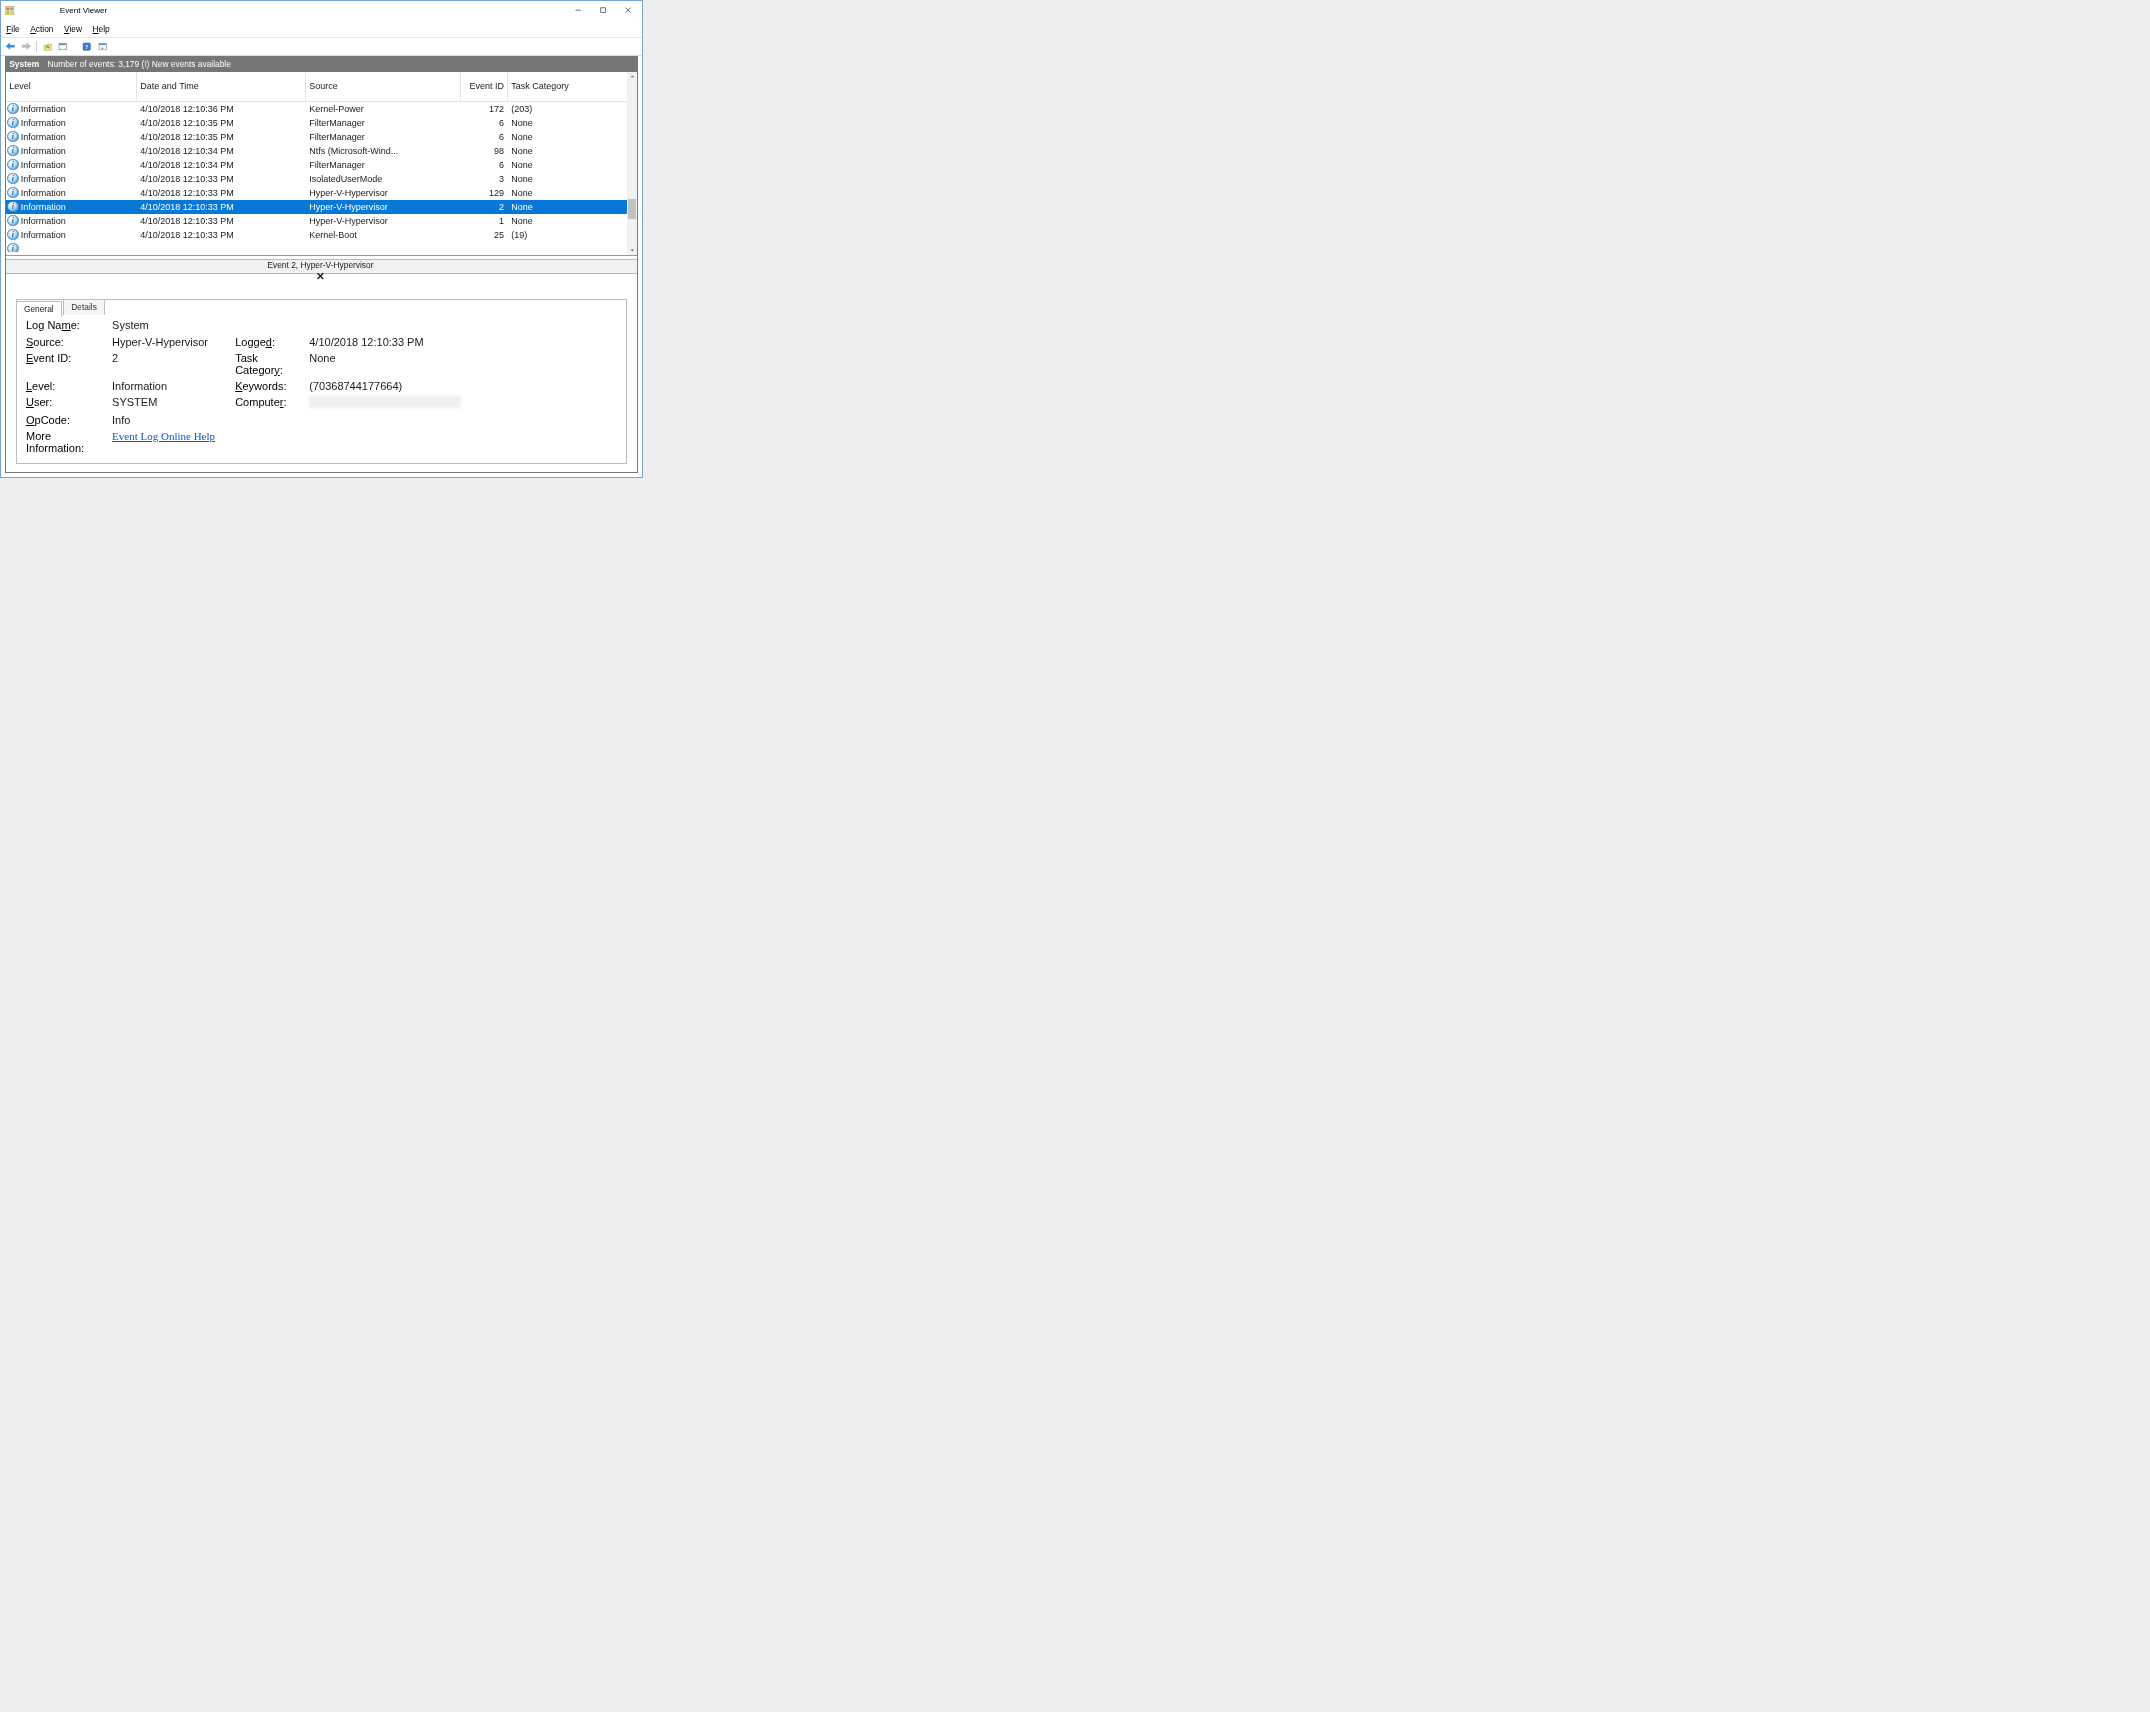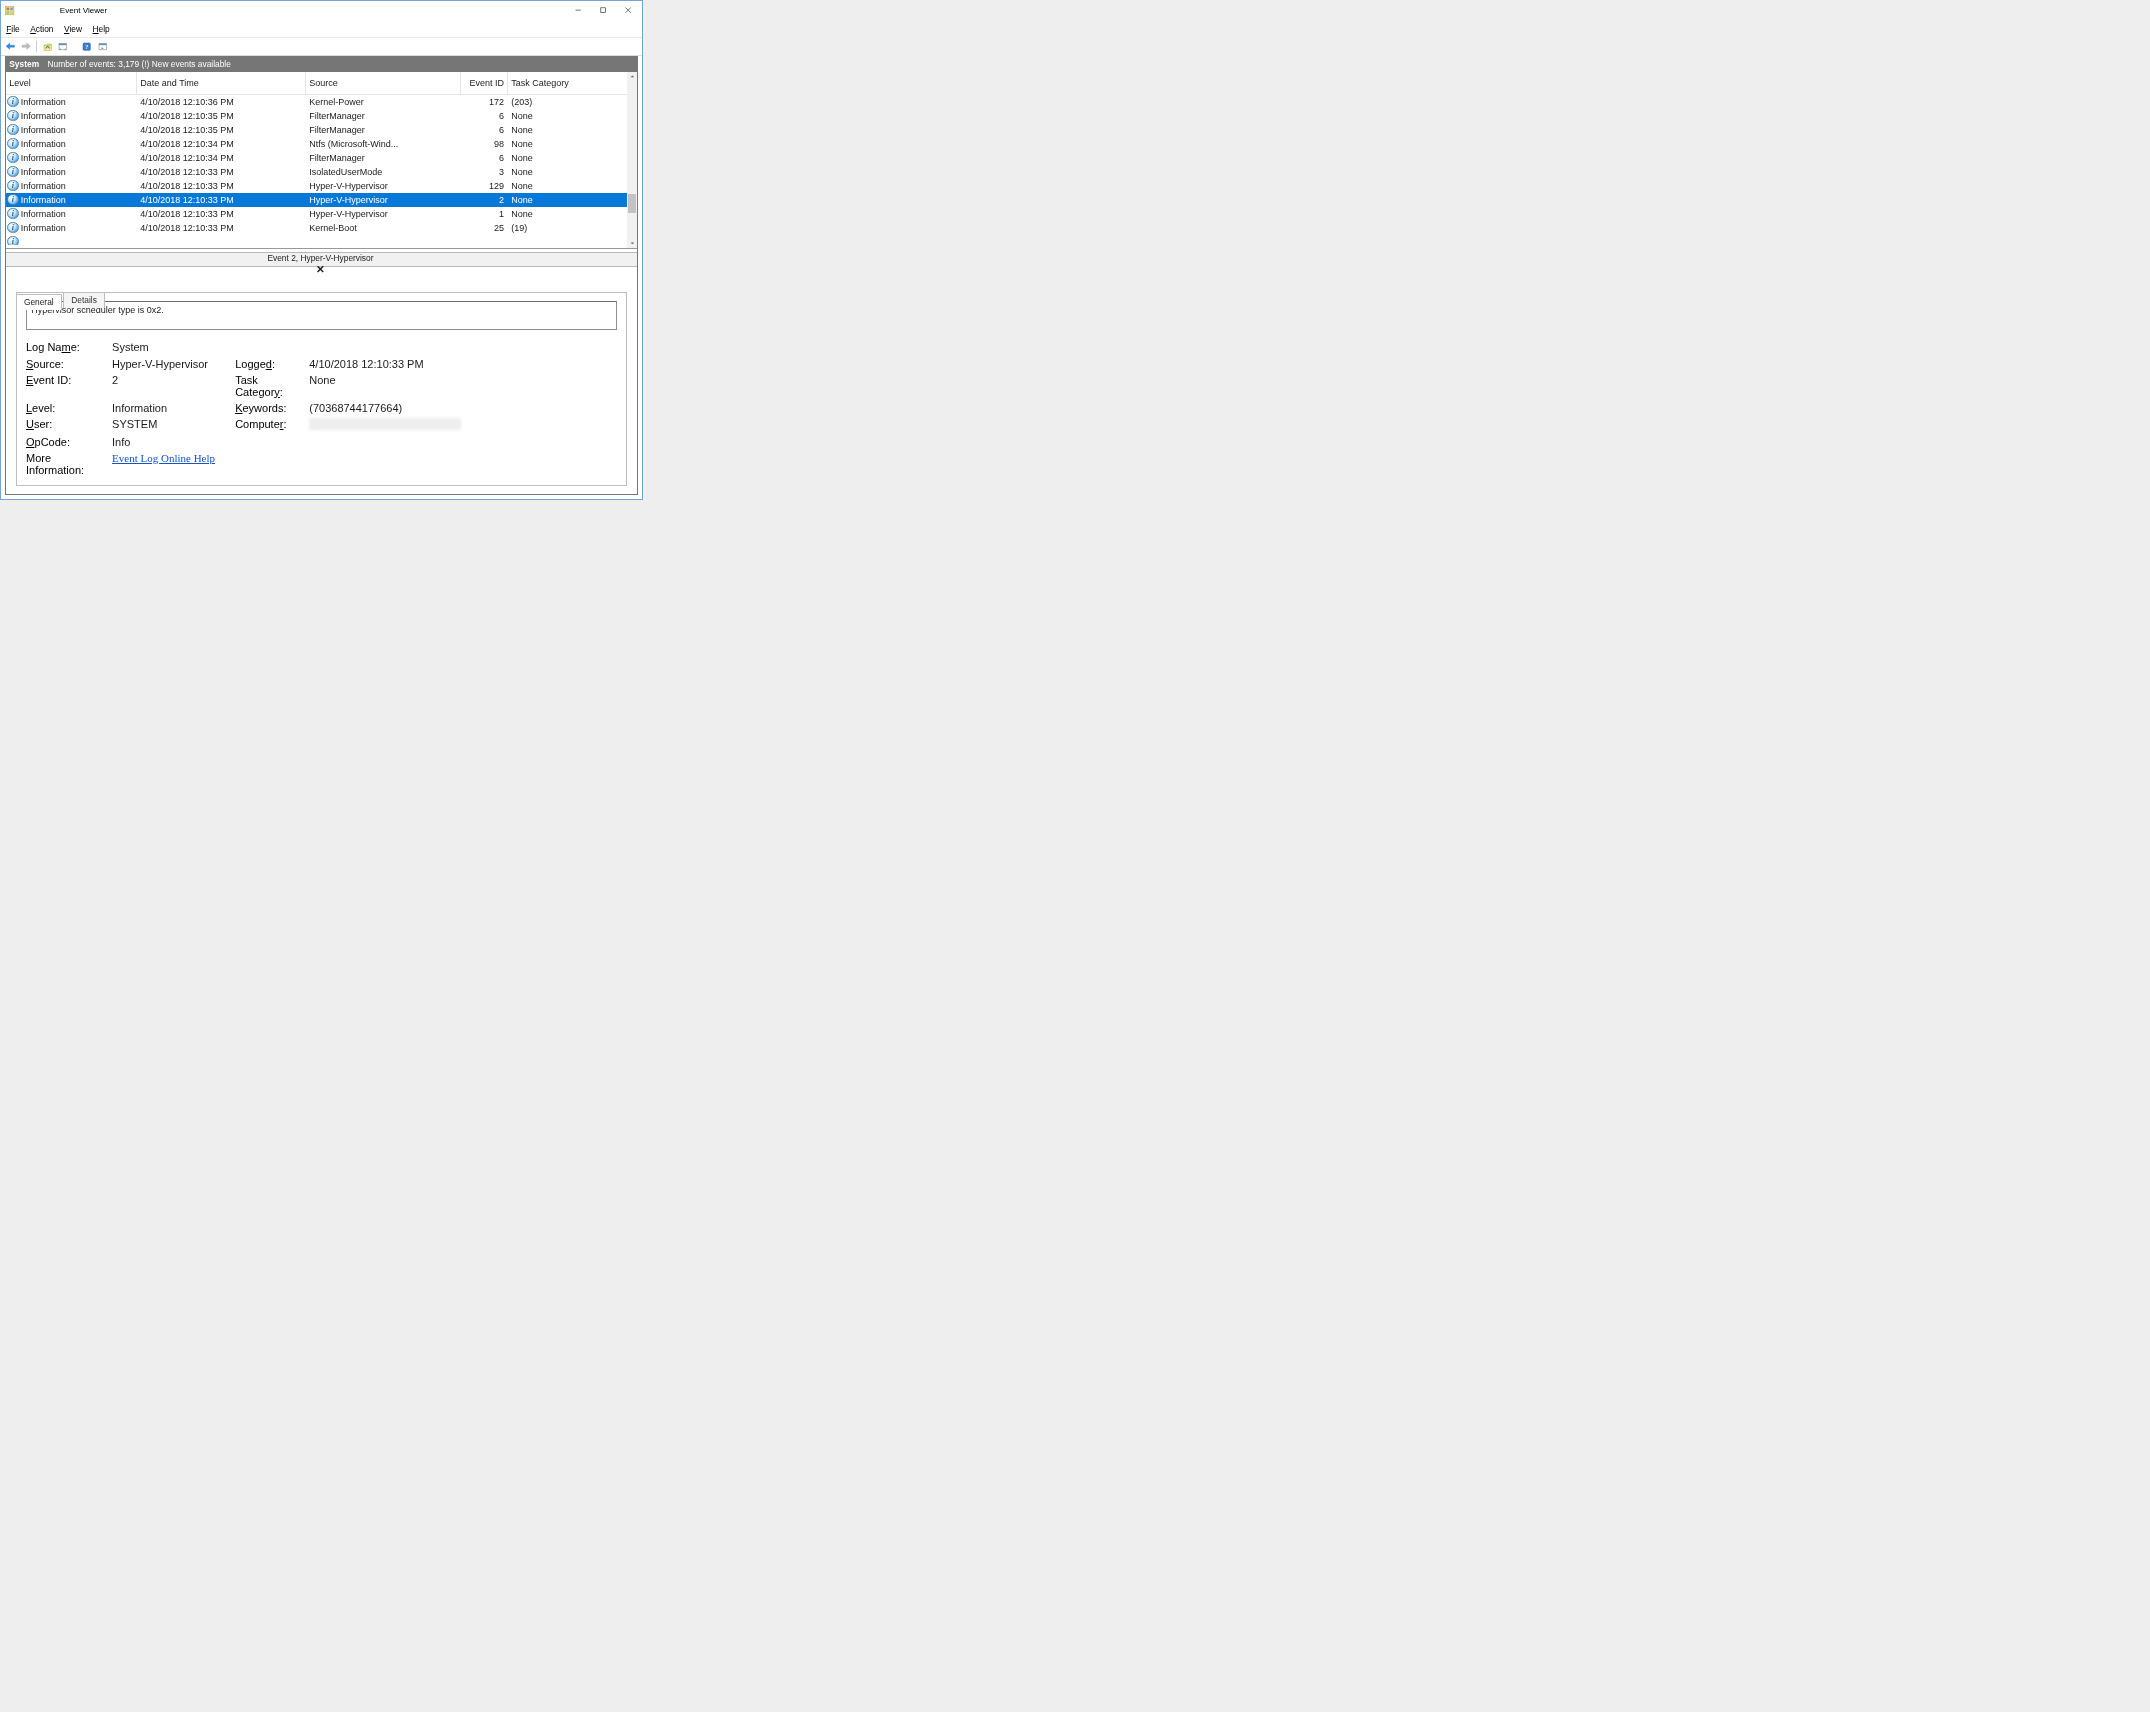--- a/index.html
+++ b/index.html
@@ -99,21 +99,21 @@
     position:relative;
     background:#fff;
     border-bottom:0.5px solid var(--inner-border);
   }
   .grid-inner {
     position:relative;
   }
   .grid-header {
     display:grid;
     grid-template-columns: 131px 169px 155px 47px 115px;
-    height:23px;
+    height:30px;
     border-bottom:0.5px solid var(--grid-header-border);
     align-items:center;
     font-size:9px;
     color:#222;
   }
   .grid-header > div { padding:0 3.1px; height:100%; display:flex; align-items:center; border-right:0.5px solid var(--grid-header-border);}
   .grid-header > div:last-child { border-right:none;}
   .grid-header .right { justify-content:flex-end; }
   .grid-body {
     height: 153px;
@@ -447,21 +447,20 @@
         <span>Event 2, Hyper-V-Hypervisor</span>
         <span class="close">✕</span>
       </div>
 
       <div class="detail-body">
         <div class="tabs">
           <div class="tab active">General</div>
           <div class="tab inactive">Details</div>
         </div>
         <div class="tabpage">
-          <div class="msgbox">Hypervisor scheduler type is 0x2.</div>
 
           <div class="props">
             <div class="k">Log Na<u>m</u>e:</div>
             <div style="grid-column:2 / span 3;">System</div>
 
             <div class="k"><u>S</u>ource:</div>
             <div>Hyper-V-Hypervisor</div>
             <div class="k">Logge<u>d</u>:</div>
             <div>4/10/2018 12:10:33 PM</div>
 

